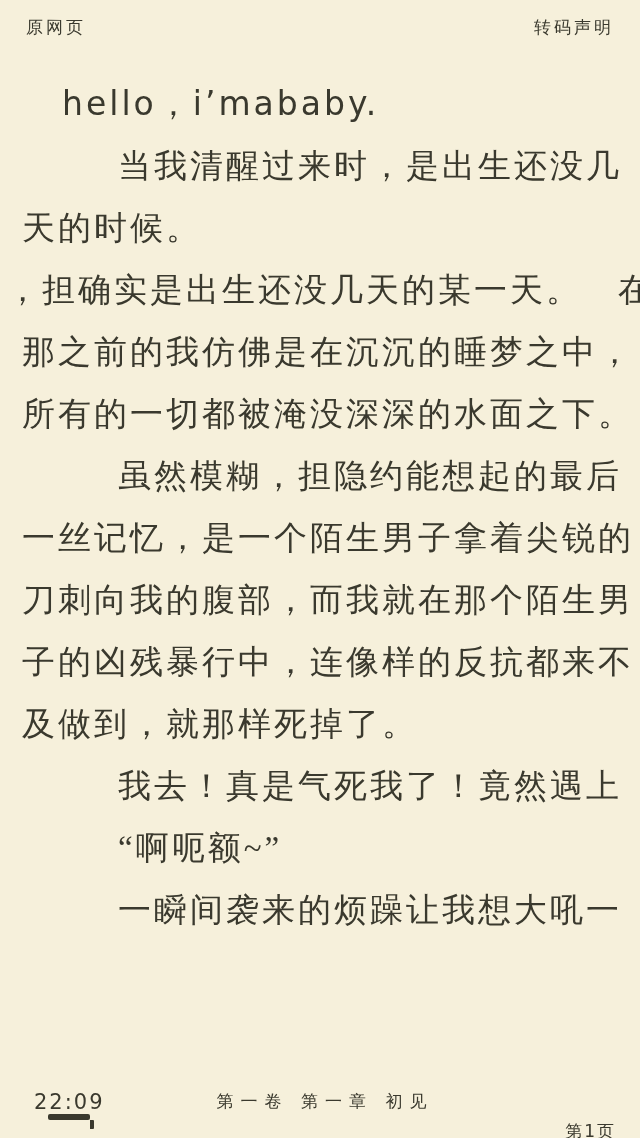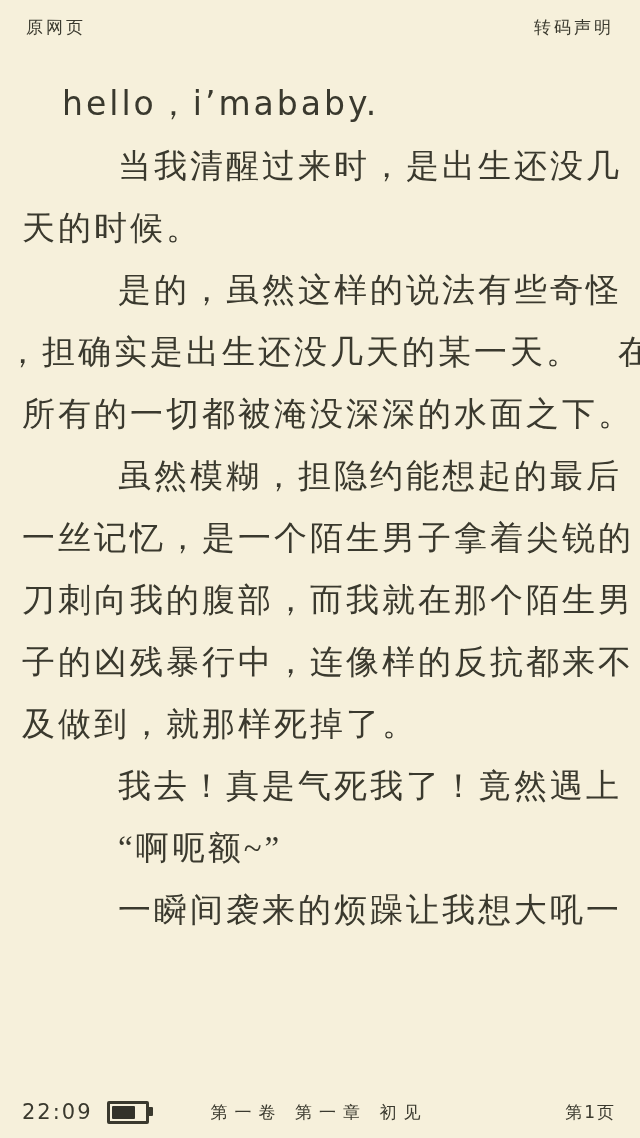--- a/index.html
+++ b/index.html
@@ -30,22 +30,22 @@
     height:62px;line-height:62px;
     font-size:33px;letter-spacing:3px;
     white-space:nowrap;
   }
   .ind-none{padding-left:0;}
   .ind-hello{padding-left:40px;}
   .ind-para{padding-left:96px;font-family:Liberation Serif, serif;}
   .ind-hang{margin-left:-16px;}
   
   .statusbar{
-    position:absolute;left:22px;right:24px;top:1090px;height:34px;
-    display:flex;align-items:flex-end;
+    position:absolute;left:34px;right:24px;top:1090px;height:34px;
+    display:flex;align-items:flex-start;flex-direction:column;
   }
   .time{font-size:21px;letter-spacing:2px;}
   .battery{
     display:inline-block;position:relative;
     width:36px;height:17px;
     border:3px solid #3a392e;border-radius:2px;
     margin-left:14px;background:#f6f0db;
   }
   .battery .fill{
     position:absolute;left:2px;top:2px;bottom:2px;
@@ -71,22 +71,22 @@
 
   <div class="topbar">
     <span class="link">原网页</span>
     <span class="link">转码声明</span>
   </div>
 
   <div class="reading" id="reading-area">
       <div class="tline ind-hello">hello，i’mababy.</div>
       <div class="tline ind-para">当我清醒过来时，是出生还没几</div>
       <div class="tline ind-none">天的时候。</div>
-      <div class="tline ind-para">是的，虽然这样的说法有些奇怪</div>
       <div class="tline ind-hang">，担确实是出生还没几天的某一天。　在</div>
+      <div class="tline ind-none">那之前的我仿佛是在沉沉的睡梦之中，</div>
       <div class="tline ind-none">所有的一切都被淹没深深的水面之下。</div>
       <div class="tline ind-para">虽然模糊，担隐约能想起的最后</div>
       <div class="tline ind-none">一丝记忆，是一个陌生男子拿着尖锐的</div>
       <div class="tline ind-none">刀刺向我的腹部，而我就在那个陌生男</div>
       <div class="tline ind-none">子的凶残暴行中，连像样的反抗都来不</div>
       <div class="tline ind-none">及做到，就那样死掉了。</div>
       <div class="tline ind-para">我去！真是气死我了！竟然遇上</div>
       <div class="tline ind-para">“啊呃额~”</div>
       <div class="tline ind-para">一瞬间袭来的烦躁让我想大吼一</div>
     </div>

